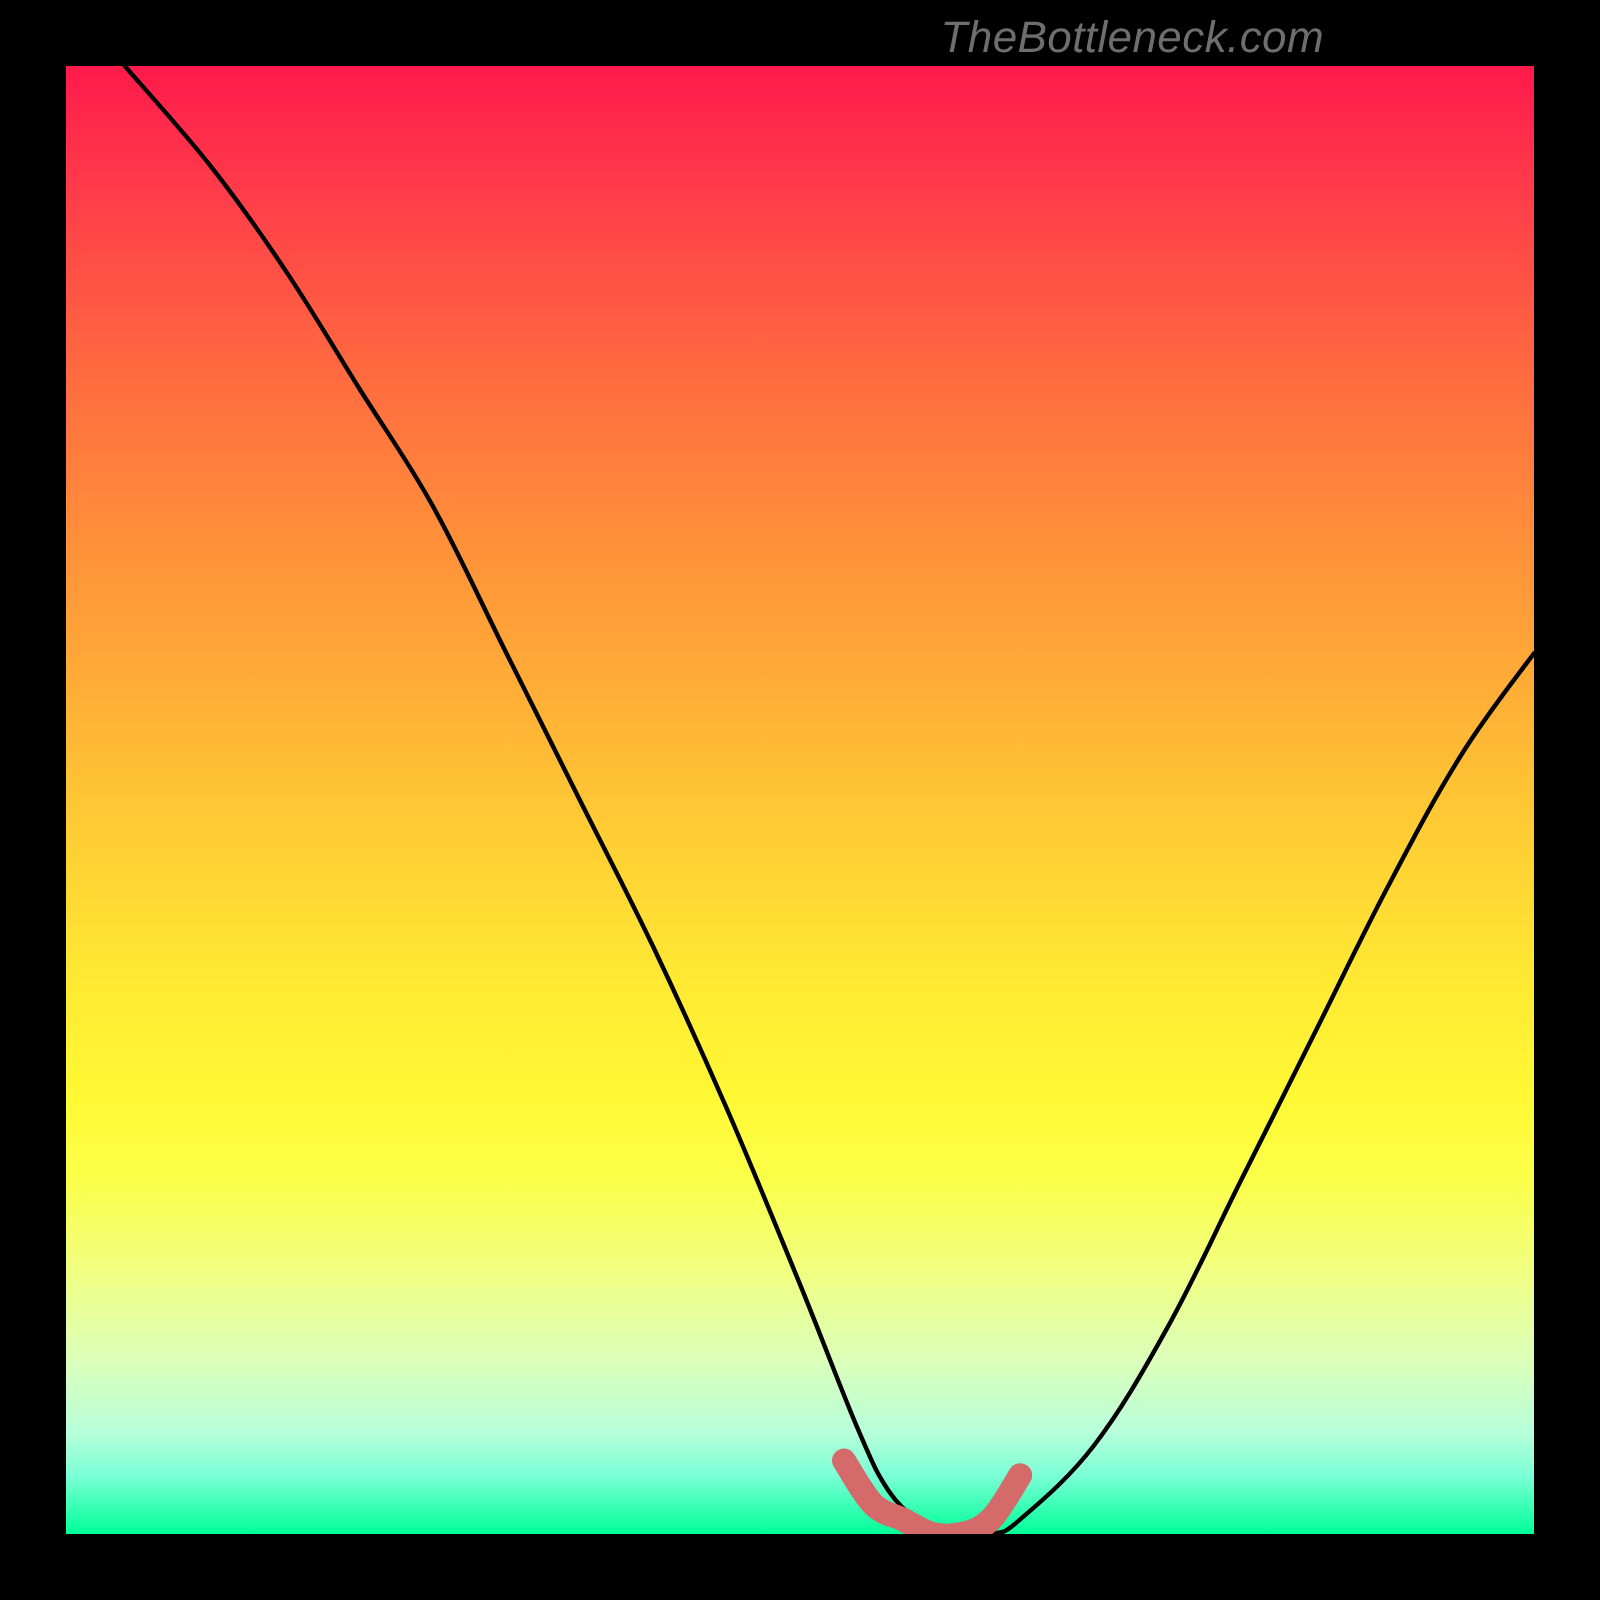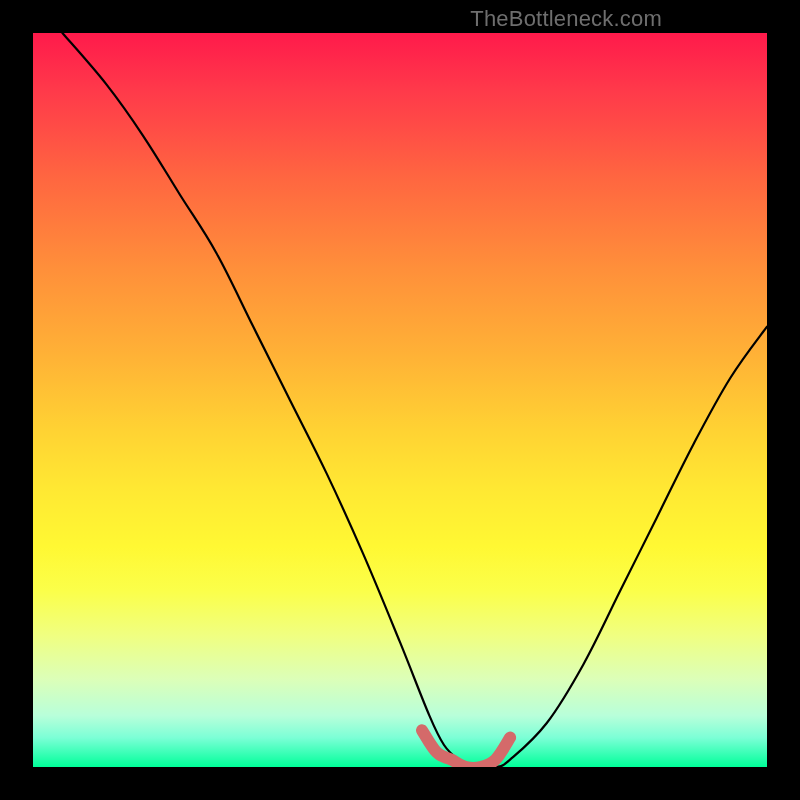--- a/index.html
+++ b/index.html
@@ -9,20 +9,21 @@
     height: 800px;
     background: #000;
     overflow: hidden;
     font-family: Arial, Helvetica, sans-serif;
   }
   .frame {
     position: relative;
     width: 676px;
     height: 800px;
     background: #000;
+    font-style: italic;
   }
   .plot-area {
     position: absolute;
     left: 33px;
     top: 33px;
     width: 734px;
     height: 734px;
     overflow: hidden;
   }
   .gradient-bg {

